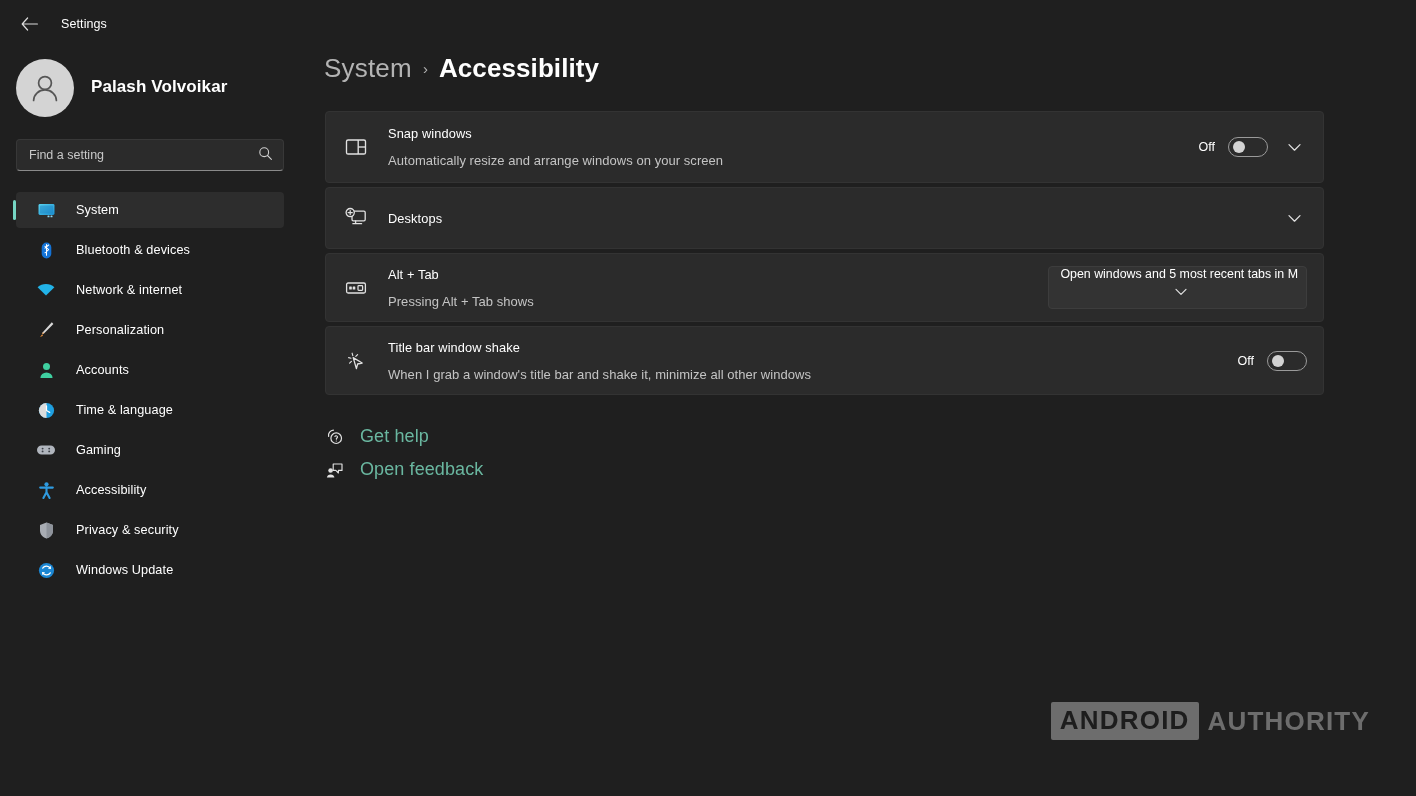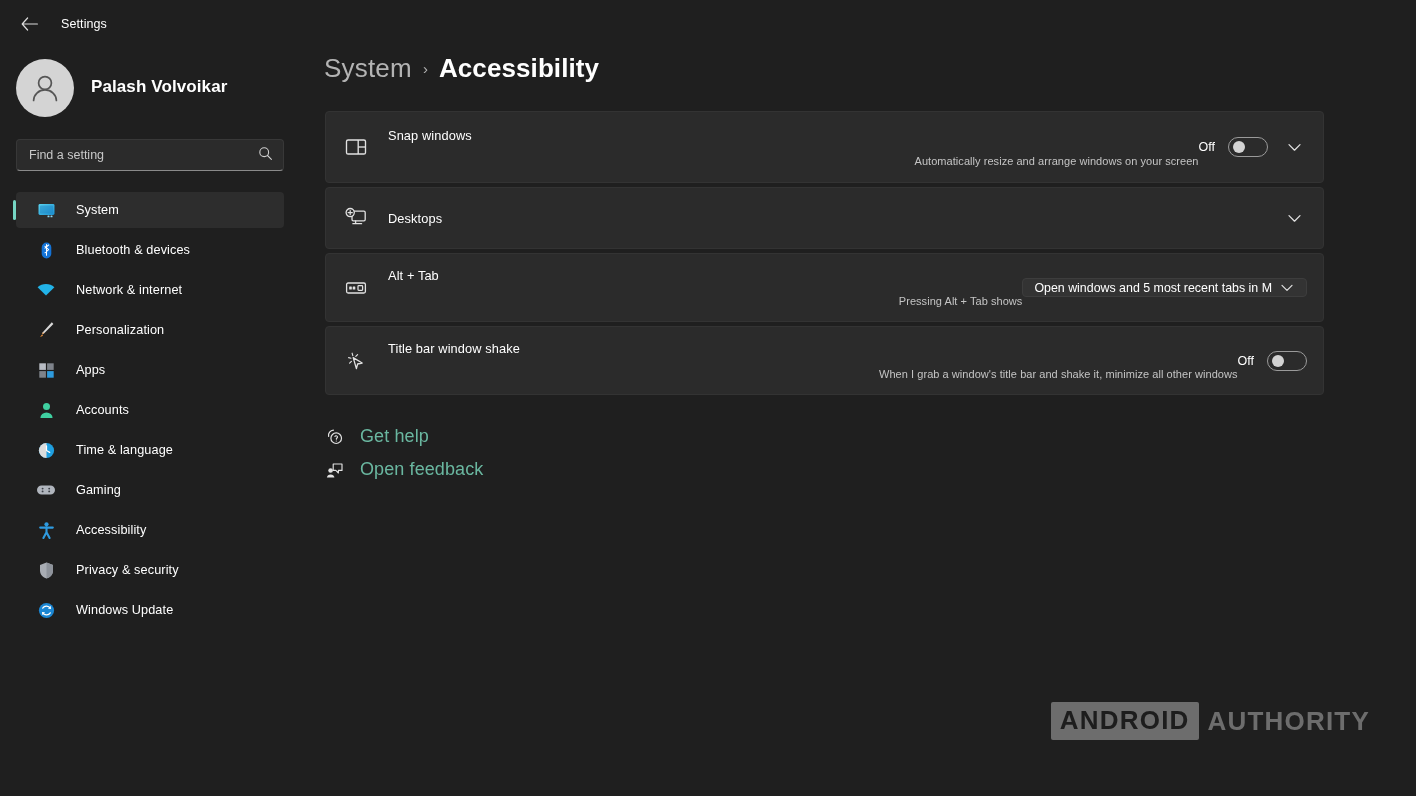--- a/index.html
+++ b/index.html
@@ -198,25 +198,24 @@
     display: flex; align-items: center; justify-content: center;
     margin-right: 19px;
   }
   .card-body { flex: 1; min-width: 0; }
   .card-title {
     font-size: 12.8px;
     color: #ffffff;
     letter-spacing: 0.1px;
   }
   .card-sub {
-    font-size: 11px;
+    font-size: 13px;
     color: #c4c4c4;
     margin-top: 12px;
     letter-spacing: 0.05px;
-    text-align: right;
   }
 
   .card-right {
     display: flex;
     align-items: center;
     flex: none;
     gap: 13px;
   }
   .toggle-label {
     font-size: 12.5px;
@@ -240,29 +239,30 @@
   }
 
   .chev {
     width: 26px; height: 26px;
     display: flex; align-items: center; justify-content: center;
     cursor: pointer;
     flex: none;
   }
 
   .combo {
-    height: 19px;
+    height: 43px;
     background: #333333;
     border: 1px solid #3d3d3d;
     border-radius: 4px;
     display: flex;
     align-items: center;
     padding: 0 8px 0 11px;
     cursor: pointer;
     max-width: 322px;
+    flex-direction: column;
   }
   .combo-text {
     font-size: 12.4px;
     color: #ffffff;
     white-space: nowrap;
     overflow: hidden;
     text-overflow: clip;
     max-width: 283px;
   }
   .combo .chev { width: 22px; height: 22px; margin-left: 4px; }
@@ -398,31 +398,20 @@
         <span class="nav-icon">
           <svg width="20" height="20" viewBox="0 0 20 20">
             <path d="M15.8 2.3 L17.4 3.9 L8.2 13.2 L6.1 14.4 L6.8 12.2 Z" fill="#d9d9d9"></path>
             <path d="M6.8 12.2 L6.1 14.4 L8.2 13.2 Z" fill="#e8913a"></path>
             <path d="M5.9 14.6 L4.1 17.1 L7.1 15.8 Z" fill="#e8913a"></path>
           </svg>
         </span>
         <span class="nav-label">Personalization</span>
       </div>
 
-      <div class="nav-item">
-        <span class="nav-icon">
-          <svg width="19" height="19" viewBox="0 0 19 19">
-            <rect x="2.3" y="2.3" width="6.6" height="6.6" fill="#b8bcc4"></rect>
-            <rect x="10.1" y="2.3" width="6.6" height="6.6" fill="#7e838b"></rect>
-            <rect x="2.3" y="10.1" width="6.6" height="6.6" fill="#7e838b"></rect>
-            <rect x="10.1" y="10.1" width="6.6" height="6.6" fill="#2e9bdd"></rect>
-          </svg>
-        </span>
-        <span class="nav-label">Apps</span>
-      </div>
 
       <div class="nav-item">
         <span class="nav-icon">
           <svg width="19" height="19" viewBox="0 0 19 19">
             <circle cx="9.5" cy="5.4" r="3.5" fill="#3fcfa0"></circle>
             <path d="M3.4 17 a6.1 5.6 0 0 1 12.2 0 Z" fill="#3fcfa0"></path>
           </svg>
         </span>
         <span class="nav-label">Accounts</span>
       </div>

